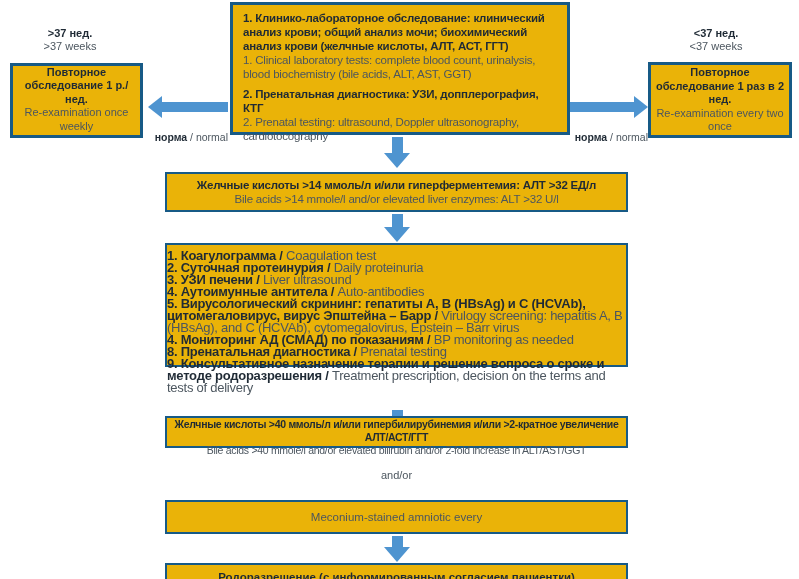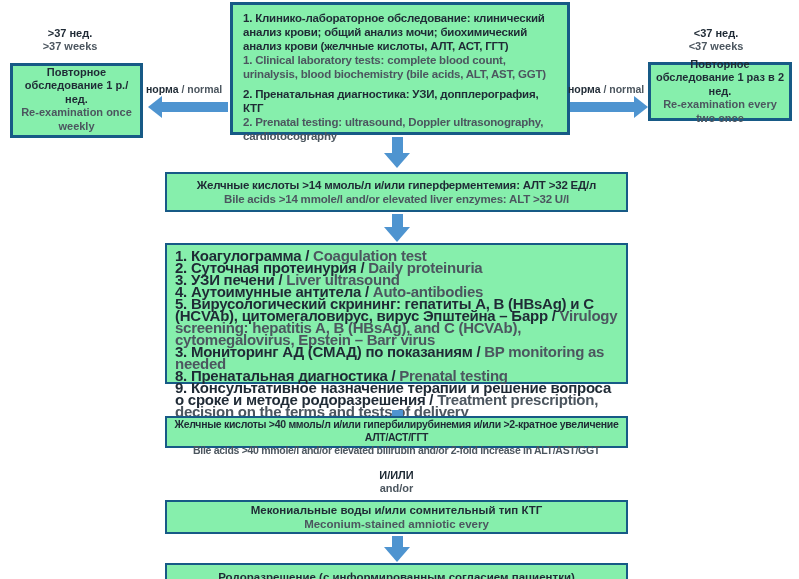--- a/index.html
+++ b/index.html
@@ -3,38 +3,38 @@
 <meta charset="utf-8">
 <style>
   html,body{margin:0;padding:0;}
   body{
     width:799px;height:579px;position:relative;overflow:hidden;
     background:#ffffff;
     font-family:"Liberation Sans", sans-serif;
     color:#222b33;
   }
   .box{
-    position:absolute;box-sizing:border-box;background:#86efac;
+    position:absolute;box-sizing:border-box;background:#eab308;
     border:3px solid #175a86;
   }
   .cbox{border-width:2px;text-align:center;}
   .ru{font-weight:bold;color:#1f2a35;}
-  .en{font-weight:bold;color:#4c565f;}
+  .en{font-weight:normal;color:#4c565f;}
   
   #topbox{left:230px;top:2px;width:340px;height:133px;padding:6px 10px;font-size:11.5px;line-height:14px;letter-spacing:-0.2px;}
   #topbox .para{margin-bottom:6px;}
   
   .cond{position:absolute;width:110px;text-align:center;font-size:11px;line-height:13px;}
   #cond-left{left:15px;top:27px;}
   #cond-right{left:661px;top:27px;}
   
   #leftbox{left:10px;top:63px;width:133px;height:75px;display:flex;flex-direction:column;justify-content:flex-end;text-align:center;font-size:11px;line-height:13.5px;padding:2px 4px;}
-  #rightbox{left:648px;top:62px;width:144px;height:59px;display:flex;flex-direction:column;justify-content:center;text-align:center;font-size:11px;line-height:13.5px;padding:2px 4px;}
+  #rightbox{left:648px;top:62px;width:144px;height:76px;display:flex;flex-direction:column;justify-content:center;text-align:center;font-size:11px;line-height:13.5px;padding:2px 4px;}
   
-  .norma{position:absolute;text-align:left;font-size:10.5px;}
+  .norma{position:absolute;text-align:right;font-size:10.5px;margin-top:48px;}
   #norma-left{left:146px;top:83px;width:82px;}
   #norma-right{left:568px;top:83px;width:80px;}
   
   .h-arrow{position:absolute;height:22px;}
   .h-arrow .shaft{position:absolute;top:6px;height:10px;background:#4e94d0;}
   .h-arrow.to-left .shaft{left:12px;right:0;}
   .h-arrow.to-right .shaft{left:0;right:12px;}
   .h-arrow .head{position:absolute;top:0;width:0;height:0;border-top:11px solid transparent;border-bottom:11px solid transparent;}
   .h-arrow.to-left .head{left:0;border-right:14px solid #4e94d0;}
   .h-arrow.to-right .head{right:0;border-left:14px solid #4e94d0;}
@@ -43,21 +43,21 @@
   
   .v-arrow{position:absolute;width:26px;}
   .v-arrow .shaft{margin:0 auto;width:11px;background:#4e94d0;}
   .v-arrow .head{width:0;height:0;border-left:13px solid transparent;border-right:13px solid transparent;border-top:15px solid #4e94d0;}
   #varrow1{left:384px;top:137px;} #varrow1 .shaft{height:16px;}
   #varrow2{left:384px;top:214px;} #varrow2 .shaft{height:13px;}
   #varrow3{left:384px;top:410px;} #varrow3 .shaft{height:10px;}
   #varrow4{left:384px;top:536px;} #varrow4 .shaft{height:11px;}
   
   #bile14{left:165px;top:172px;width:463px;height:40px;display:flex;flex-direction:column;justify-content:center;font-size:11.5px;line-height:14px;letter-spacing:-0.2px;}
-  #mgmt{left:165px;top:243px;width:463px;height:141px;padding:5px 8px;font-size:15px;line-height:12px;letter-spacing:-0.25px;}
+  #mgmt{left:165px;top:243px;width:463px;height:124px;padding:5px 0;font-size:13px;line-height:12px;letter-spacing:-0.25px;}
   #bile40{left:165px;top:416px;width:463px;height:32px;display:flex;flex-direction:column;justify-content:space-between;font-size:10.5px;line-height:13px;letter-spacing:-0.3px;}
   #andor{position:absolute;left:165px;top:469px;width:463px;text-align:center;font-size:11px;line-height:13px;}
   #meconium{left:165px;top:500px;width:463px;height:34px;display:flex;flex-direction:column;justify-content:center;font-size:11.5px;line-height:14px;}
   #delivery{left:165px;top:563px;width:463px;height:45px;padding-top:5px;font-size:11.5px;line-height:14px;}
 </style>
 </head>
 <body>
 
 <div class="box" id="topbox">
   <div class="para">
@@ -118,42 +118,40 @@
   <div class="shaft"></div>
     <div class="head"></div>
 </div>
 
 <div class="box cbox" id="mgmt" style="text-align:left;">
   <div class="li"><span class="ru">1. Коагулограмма /</span> <span class="en">Coagulation test</span></div>
   <div class="li"><span class="ru">2. Суточная протеинурия /</span> <span class="en">Daily proteinuria</span></div>
   <div class="li"><span class="ru">3. УЗИ печени /</span> <span class="en">Liver ultrasound</span></div>
   <div class="li"><span class="ru">4. Аутоимунные антитела /</span> <span class="en">Auto-antibodies</span></div>
   <div class="li"><span class="ru">5. Вирусологический скрининг: гепатиты А, В (HBsAg) и С (HCVAb), цитомегаловирус, вирус Эпштейна – Барр /</span> <span class="en">Virulogy screening: hepatitis A, B (HBsAg), and C (HCVAb), cytomegalovirus, Epstein – Barr  virus</span></div>
-  <div class="li"><span class="ru">3. Мониторинг АД (СМАД) по показаниям /</span> <span class="en">BP monitoring as needed</span></div>
+  <div class="li"><span class="ru">4. Мониторинг АД (СМАД) по показаниям /</span> <span class="en">BP monitoring as needed</span></div>
   <div class="li"><span class="ru">8. Пренатальная диагностика /</span> <span class="en">Prenatal testing</span></div>
   <div class="li"><span class="ru">9. Консультативное назначение терапии и решение вопроса о сроке и методе родоразрешения /</span> <span class="en">Treatment prescription, decision on the terms and tests of delivery</span></div>
 </div>
 
 <div class="v-arrow" id="varrow3">
   <div class="shaft"></div>
     <div class="head"></div>
 </div>
 
 <div class="box cbox" id="bile40">
   <div class="ru">Желчные кислоты &gt;40 ммоль/л и/или гипербилирубинемия и/или &gt;2-кратное увеличение АЛТ/АСТ/ГГТ</div>
   <div class="en">Bile acids &gt;40 mmole/l and/or elevated bilirubin and/or 2-fold increase in ALT/AST/GGT</div>
 </div>
 
 <div id="andor">
-  <div class="ru">И/ИЛИ</div>
   <div class="en">and/or</div>
 </div>
 
 <div class="box cbox" id="meconium">
-  <div class="ru">Мекониальные воды и/или сомнительный тип КТГ</div>
   <div class="en">Meconium-stained amniotic every</div>
 </div>
 
 <div class="v-arrow" id="varrow4">
   <div class="shaft"></div>
     <div class="head"></div>
 </div>
 
 <div class="box cbox" id="delivery">
   <div class="ru">Родоразрешение (с информированным согласием пациентки)</div>

